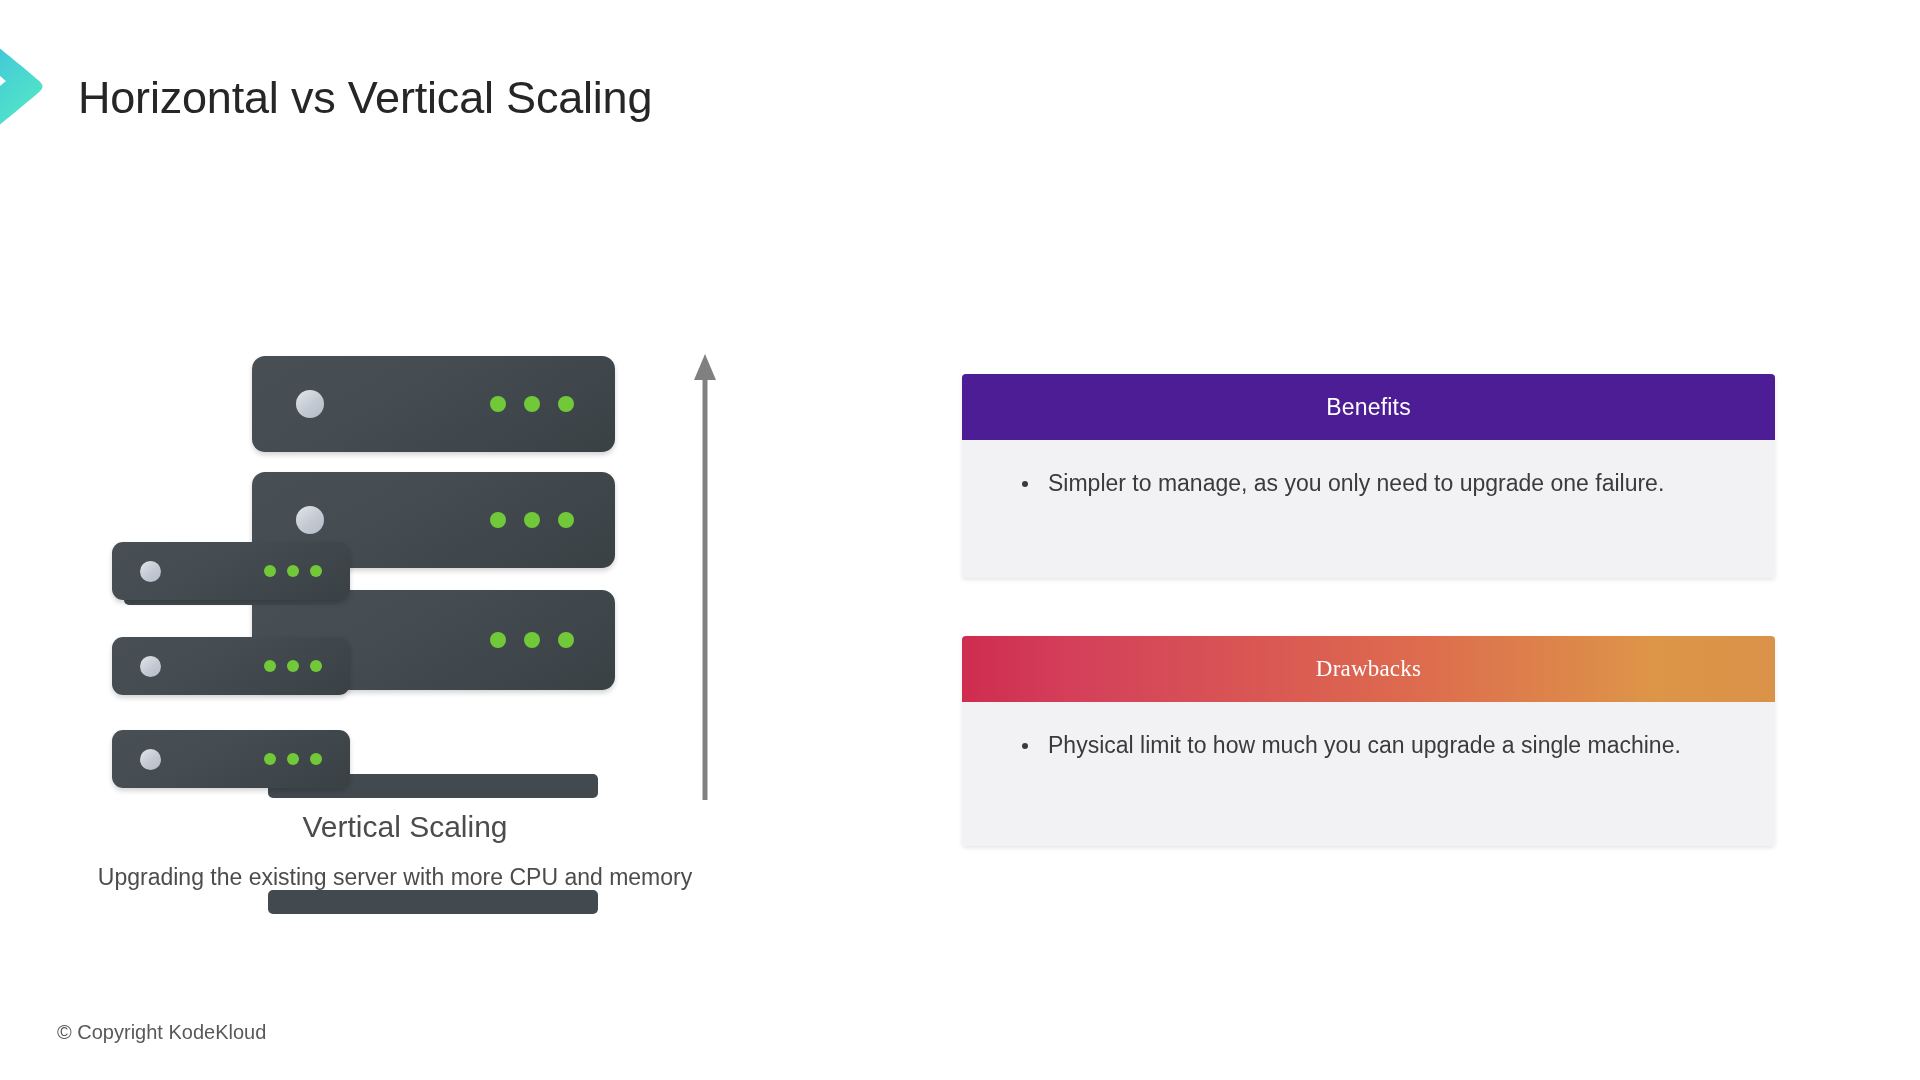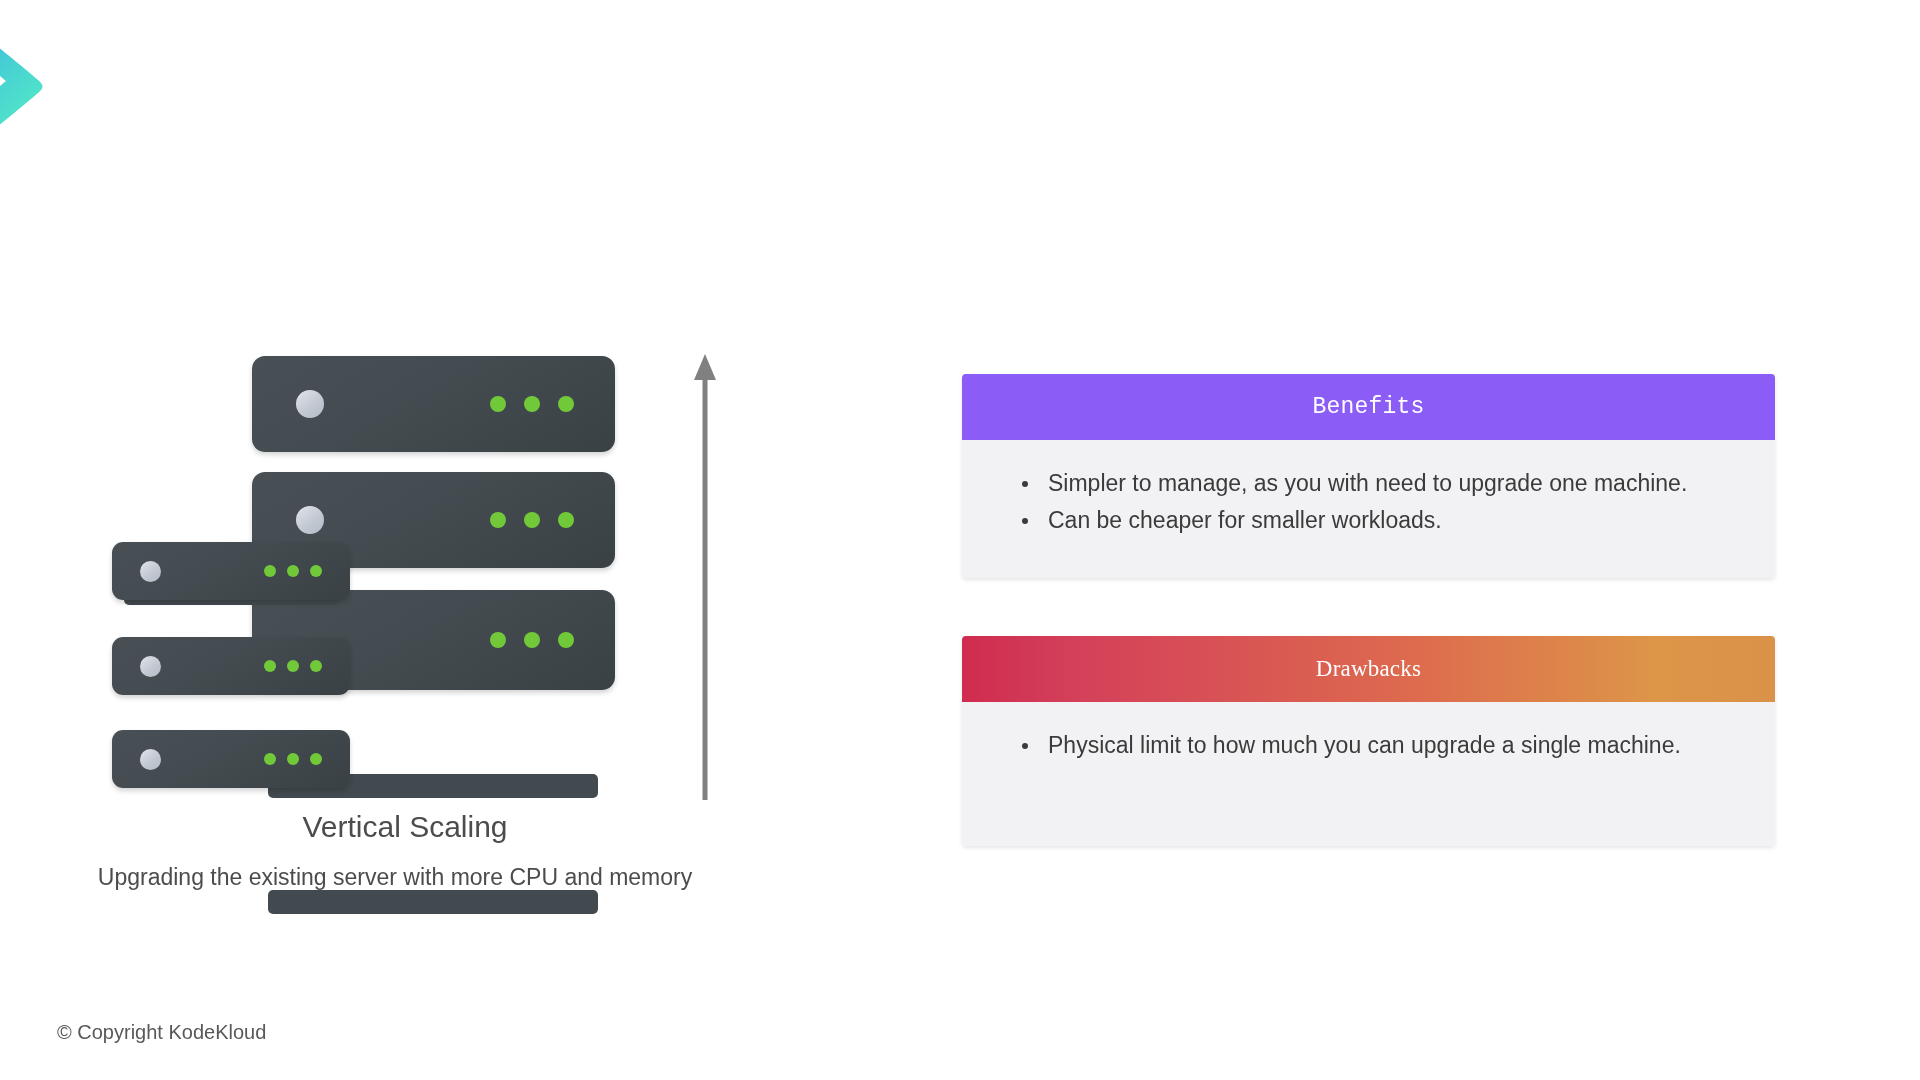--- a/index.html
+++ b/index.html
@@ -113,21 +113,21 @@
 
   .card-header {
     height: 66px;
     display: flex;
     align-items: center;
     justify-content: center;
     color: #ffffff;
     font-size: 23px;
     letter-spacing: 0.2px;
   }
-  .hdr-benefits  { background: #8b5cf6; font-family: Liberation Mono, monospace; }
+  .hdr-benefits  { background: #4c1d95; }
   .hdr-drawbacks { background: linear-gradient(90deg, #cf2c4f 0%, #d4405a 14%, #dd6a4e 55%, #dd9548 85%, #d99248 100%); font-family: Liberation Serif, serif; }
 
   .card-body {
     background: #f2f1f3;
     height: calc(100% - 66px);
     padding: 26px 30px 10px 58px;
   }
   .bullet-list { list-style: none; }
   .bullet-item {
     position: relative;
@@ -169,20 +169,21 @@
           <stop offset="0%" stop-color="#3fb4d8"></stop>
           <stop offset="38%" stop-color="#46cfd4"></stop>
           <stop offset="72%" stop-color="#4fe0cb"></stop>
           <stop offset="100%" stop-color="#5ff0c6"></stop>
         </linearGradient>
       </defs>
       <path d="M2,14 C18,28 56,58 72,72 C78,77 78,80 72,85 C54,101 16,130 2,145 L2,104 C10,97 34,78 40,73 C34,68 10,47 2,40 Z" fill="url(#chevGrad)"></path>
     </svg>
   </div>
 
+  <div class="slide-title">Horizontal vs Vertical Scaling</div>
 
   <div class="illustration">
 
     <div>
 
       <div class="server-shadowbar" style="left:268px; top:444px; width:330px; height:24px;"></div>
       <div class="server-shadowbar" style="left:268px; top:560px; width:330px; height:24px;"></div>
 
       <div class="server-unit" style="left:252px; top:26px; width:363px; height:96px;">
         <div class="unit-knob" style="left:44px; top:34px; width:28px; height:28px;"></div>
@@ -239,22 +240,21 @@
     </div>
   </div>
 
   <div class="caption-main">Vertical Scaling</div>
   <div class="caption-sub">Upgrading the existing server with more CPU and memory</div>
 
   <div class="card card-benefits">
     <div class="card-header hdr-benefits">Benefits</div>
     <div class="card-body">
       <ul class="bullet-list">
-        <li class="bullet-item">Simpler to manage, as you with need to upgrade one machine.</li>
-        <li class="bullet-item">Can be cheaper for smaller workloads.</li>
+        <li class="bullet-item">Simpler to manage, as you only need to upgrade one failure.</li>
       </ul>
     </div>
   </div>
 
   <div class="card card-drawbacks">
     <div class="card-header hdr-drawbacks">Drawbacks</div>
     <div class="card-body">
       <ul class="bullet-list">
         <li class="bullet-item">Physical limit to how much you can upgrade a single machine.</li>
       </ul>

